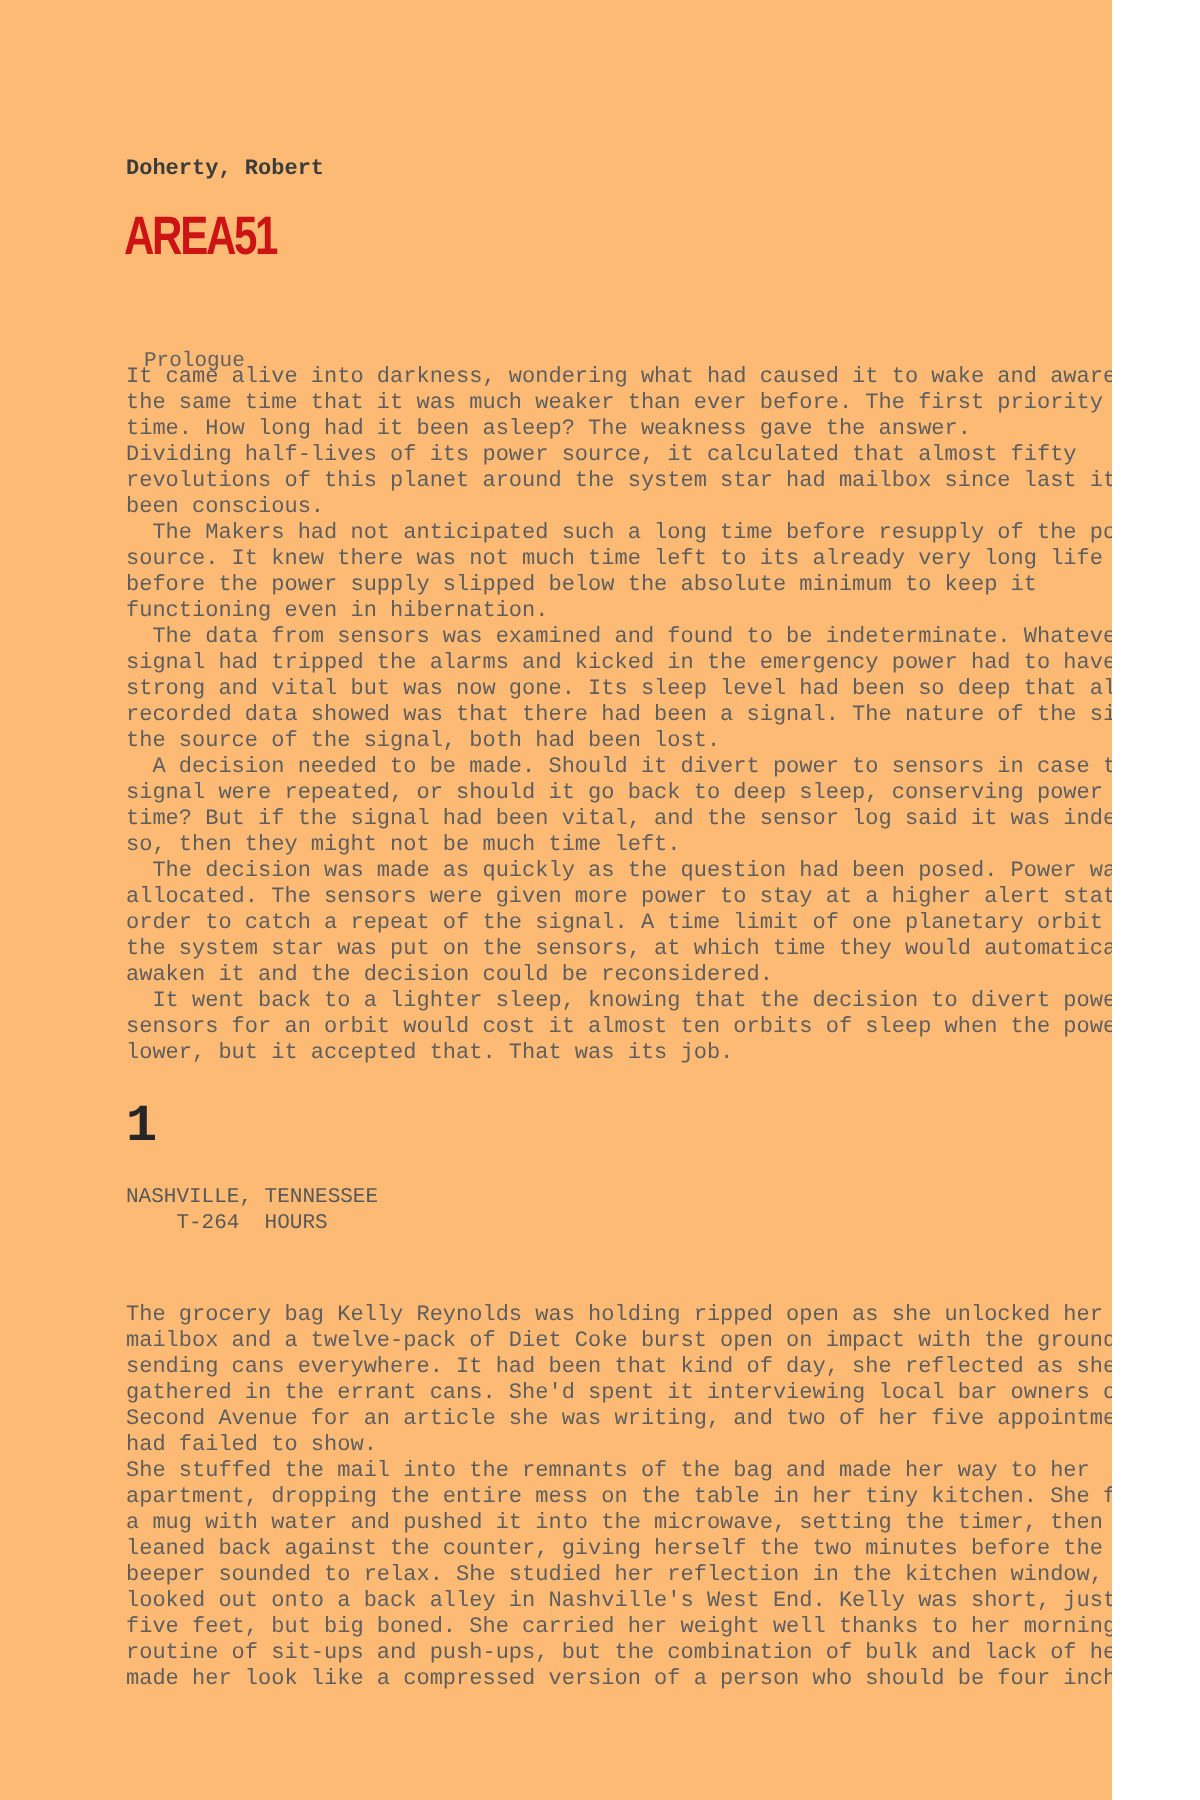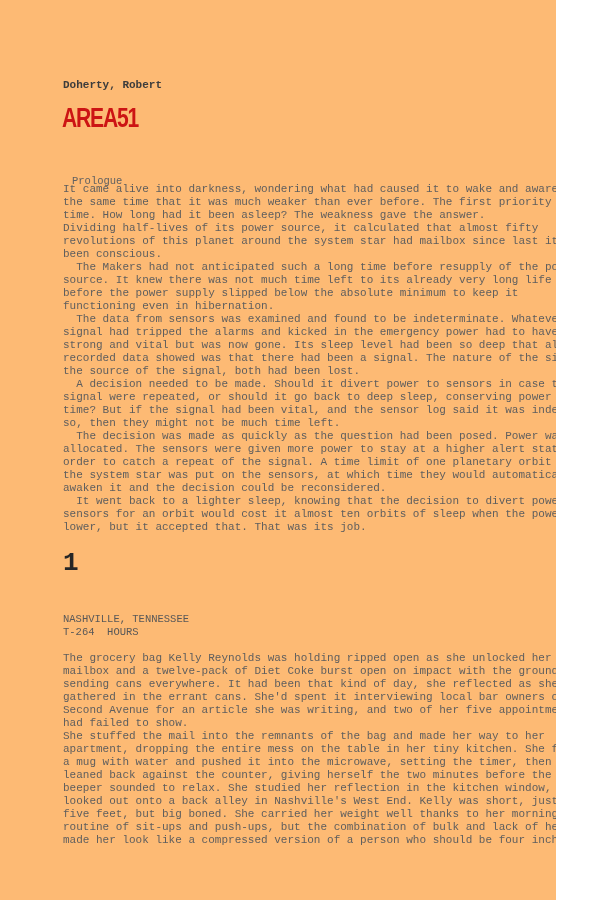--- a/index.html
+++ b/index.html
@@ -66,21 +66,22 @@
     font-family: "Liberation Mono", monospace;
     font-weight: bold;
     font-size: 26px;
     line-height: 28px;
     color: #262626;
     white-space: pre;
   }
   .dateline {
     position: absolute;
     left: 63px;
-    top: 613px;
+    top: 593px;
+    text-align: center;
   }
   .dateline p {
     margin: 0;
     font-size: 10.5px;
     line-height: 13px;
     color: #585858;
     white-space: pre;
   }
 </style>
 </head>

